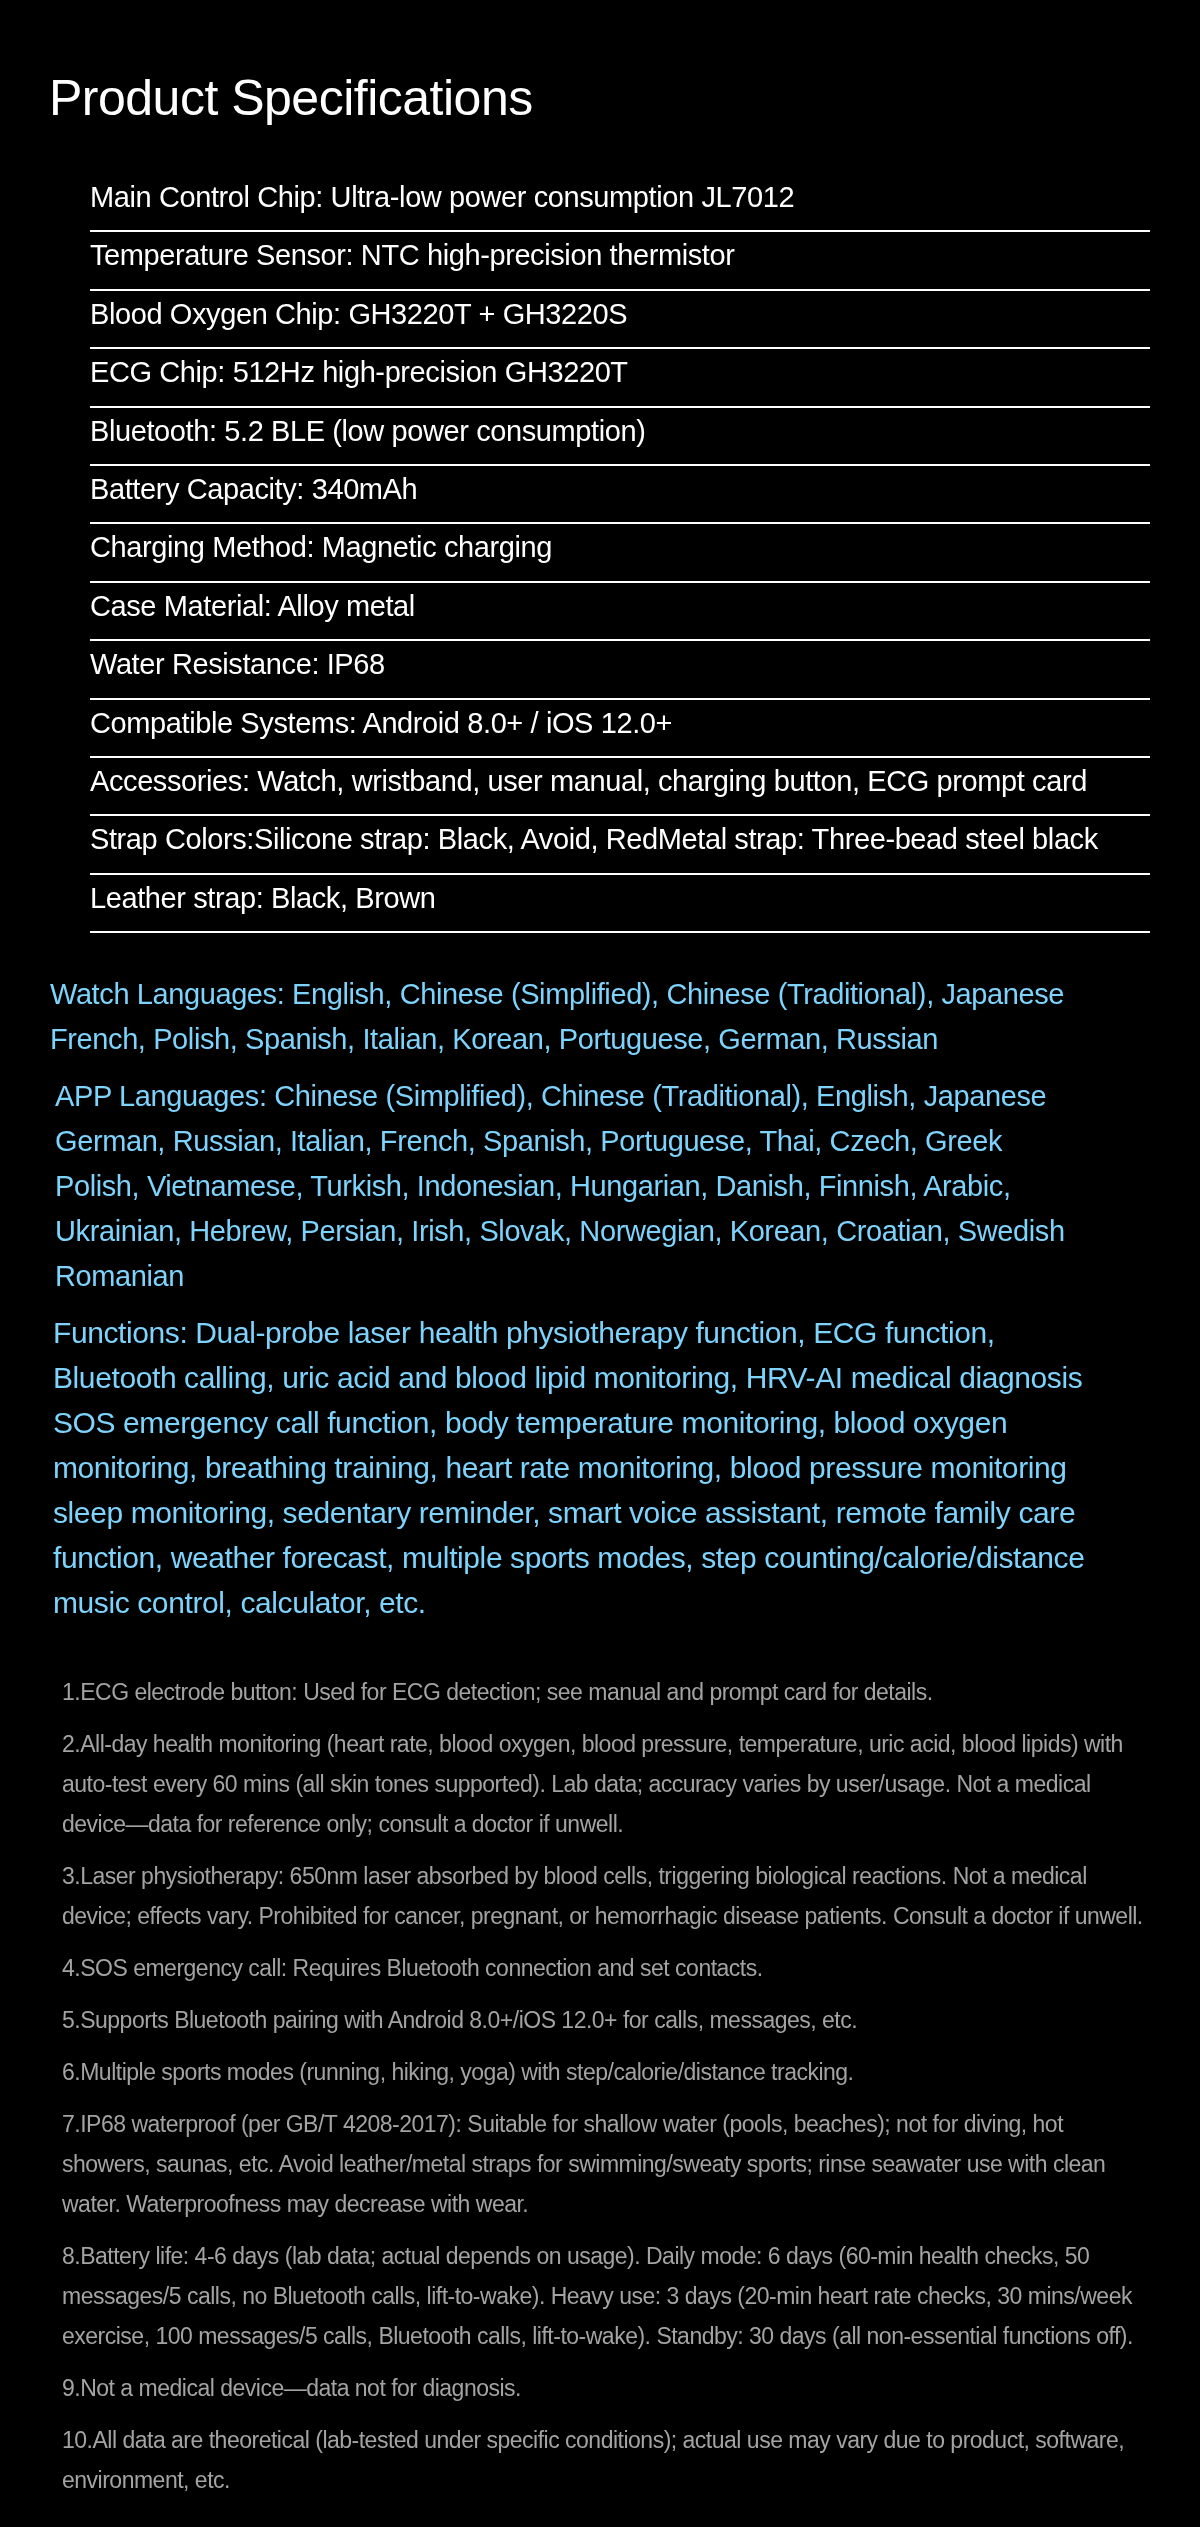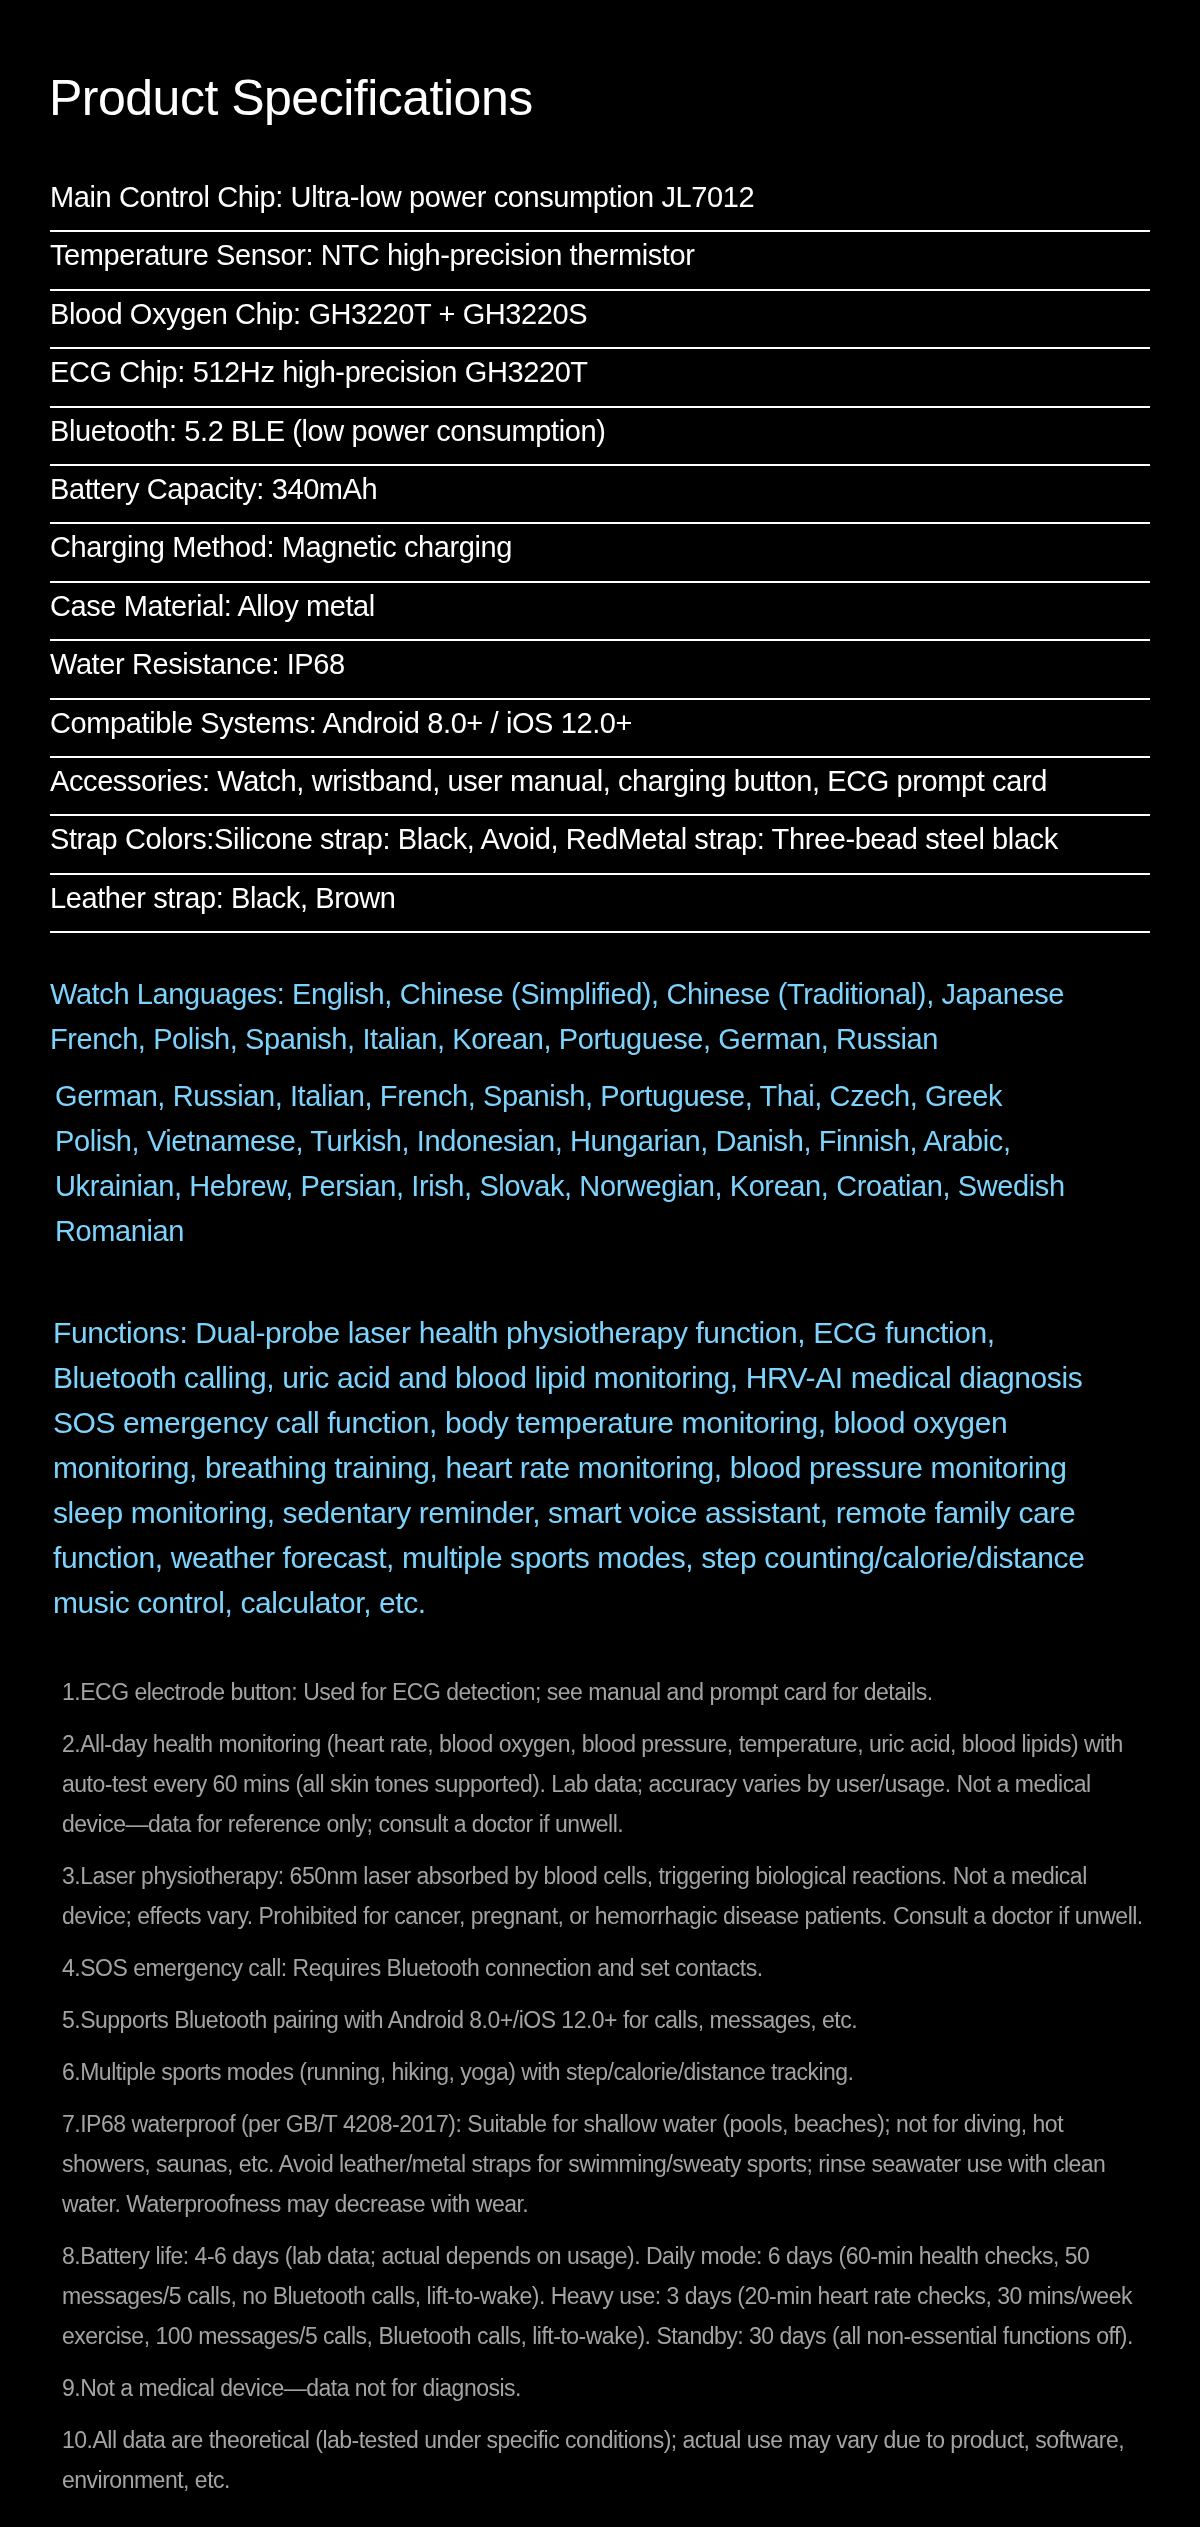--- a/index.html
+++ b/index.html
@@ -40,20 +40,21 @@
       margin: 0;
       padding: 0;
       list-style: none;
     }
     .spec-row {
       height: 58.4px;
       border-bottom: 2.5px solid #ffffff;
       box-sizing: border-box;
       display: flex;
       align-items: flex-start;
+      margin-left: 40px;
     }
     .spec-row .spec-text {
       font-size: 29px;
       line-height: 42px;
       white-space: nowrap;
       letter-spacing: -0.4px;
       padding-top: 2px;
     }
     .block {
       position: absolute;
@@ -131,20 +132,21 @@
         <span class="spec-text">Leather strap: Black, Brown</span>
       </li>
   </ul>
 
   <p class="block watch-langs">
     <span class="line">Watch Languages: English, Chinese (Simplified), Chinese (Traditional), Japanese</span>
     <span class="line">French, Polish, Spanish, Italian, Korean, Portuguese, German, Russian</span>
   </p>
 
   <p class="block app-langs">
+    <span class="line">APP Languages: Chinese (Simplified), Chinese (Traditional), English, Japanese</span>
     <span class="line">German, Russian, Italian, French, Spanish, Portuguese, Thai, Czech, Greek</span>
     <span class="line">Polish, Vietnamese, Turkish, Indonesian, Hungarian, Danish, Finnish, Arabic,</span>
     <span class="line">Ukrainian, Hebrew, Persian, Irish, Slovak, Norwegian, Korean, Croatian, Swedish</span>
     <span class="line">Romanian</span>
   </p>
 
   <p class="block functions">
     <span class="line">Functions: Dual-probe laser health physiotherapy function, ECG function,</span>
     <span class="line">Bluetooth calling, uric acid and blood lipid monitoring, HRV-AI medical diagnosis</span>
     <span class="line">SOS emergency call function, body temperature monitoring, blood oxygen</span>

